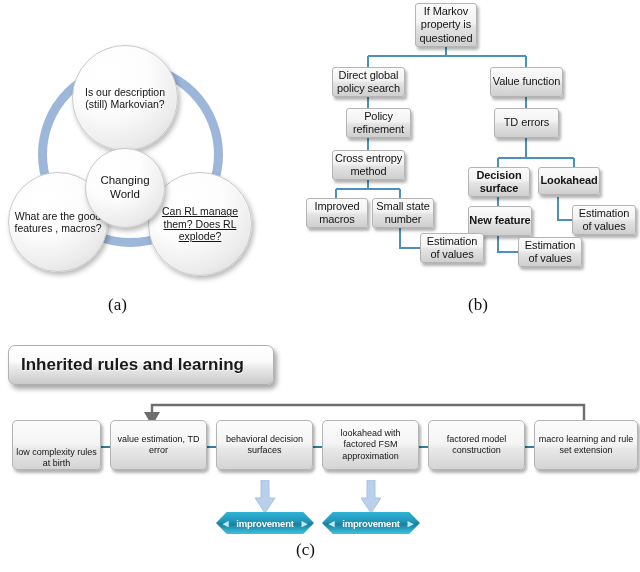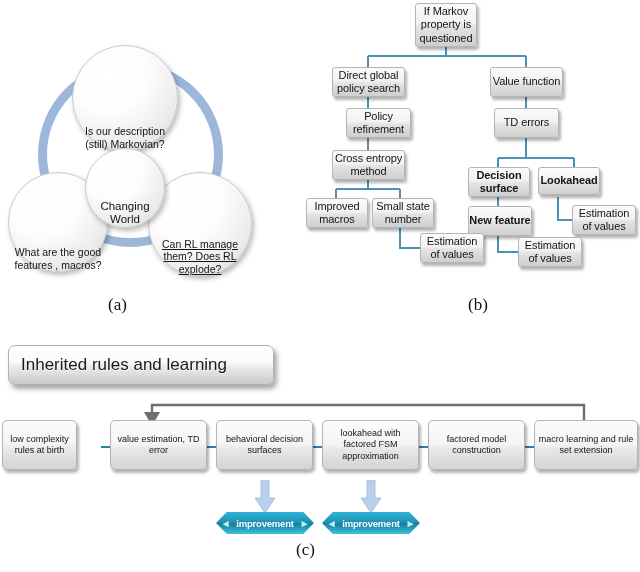--- a/index.html
+++ b/index.html
@@ -27,21 +27,21 @@
   }
 
   .bubble {
     position: absolute;
     border-radius: 50%;
     box-sizing: border-box;
     background: radial-gradient(circle at 34% 26%, #ffffff 0%, #fdfdfd 38%, #ebebeb 72%, #d2d2d2 100%);
     border: 1px solid #c9c9c9;
     box-shadow: 2px 3px 5px rgba(0,0,0,0.28), inset 0 1px 2px rgba(255,255,255,0.9);
     display: flex;
-    align-items: flex-end;
+    align-items: center;
     justify-content: center;
     text-align: center;
     line-height: 1.18;
     color: #141414;
   }
   .bubble span { display: block; padding: 0 5px; }
 
   #bub-markov { left: 72px; top: 45px; width: 106px; height: 106px; font-size: 10.5px; }
   #bub-center { left: 85px; top: 148px; width: 80px; height: 80px; font-size: 11.5px; }
   #bub-features { left: 8px; top: 172px; width: 100px; height: 100px; font-size: 10.5px; }
@@ -91,20 +91,21 @@
     background: linear-gradient(to bottom, #ffffff 0%, #fbfbfb 40%, #eeeeee 52%, #c9c9c9 100%);
     border: 1px solid #b0b0b0;
     border-radius: 7px;
     box-shadow: 3px 4px 5px rgba(0,0,0,0.35), inset 0 1px 1px #fff;
     display: flex; align-items: center; padding-left: 12px;
   }
   #title-bar .inner {
     font-size: 17px;
     color: #1a1a1a;
     text-shadow: 0.5px 0.5px 0 rgba(255,255,255,0.7);
+    font-weight: bold;
   }
 
   .cbox {
     position: absolute;
     top: 120px;
     height: 50px;
     box-sizing: border-box;
     background: linear-gradient(to bottom, #fcfcfc 0%, #f4f4f4 48%, #e8e8e8 58%, #d4d4d4 100%);
     border: 1px solid #b4b4b4;
     border-radius: 5px;
@@ -276,21 +277,21 @@
 
     <g stroke="#2f7fa0" stroke-width="2" shape-rendering="crispEdges">
       <line x1="101" y1="147" x2="110" y2="147"></line>
       <line x1="207" y1="147" x2="216" y2="147"></line>
       <line x1="313" y1="147" x2="322" y2="147"></line>
       <line x1="419" y1="147" x2="428" y2="147"></line>
       <line x1="525" y1="147" x2="534" y2="147"></line>
     </g>
   </svg>
 
-  <div class="cbox" style="left:2px;width:75px;">
+  <div class="cbox" style="left:12px;width:89px;align-items:flex-end;">
     <span>low complexity rules at birth</span>
   </div>
   <div class="cbox" style="left:110px;width:97px;">
     <span>value estimation, TD error</span>
   </div>
   <div class="cbox" style="left:216px;width:97px;">
     <span>behavioral decision surfaces</span>
   </div>
   <div class="cbox" style="left:322px;width:97px;">
     <span>lookahead with factored FSM approximation</span>

